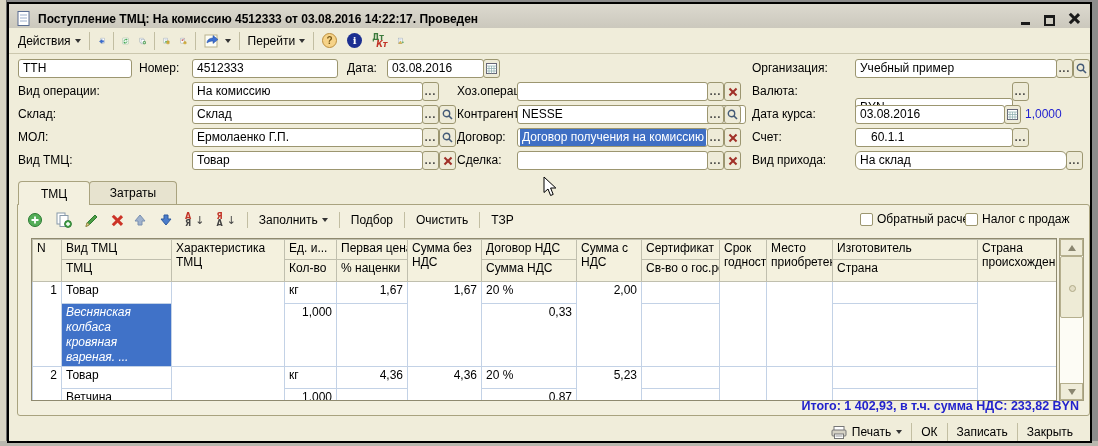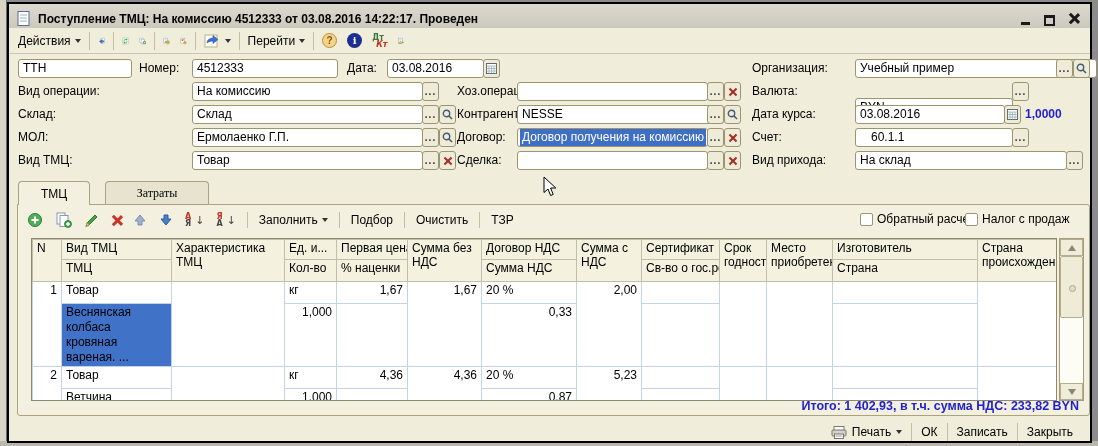--- a/index.html
+++ b/index.html
@@ -56,21 +56,21 @@
 
   
   .table-wrap { position:absolute; left:13px; top:33px; width:1026px; height:163px; overflow:hidden; border:1px solid #8f8a6f; background:#fff; }
   table { border-collapse:collapse; table-layout:fixed; width:1025px; }
   th,td { border:1px solid #c3d2e6; font-weight:normal; text-align:left; padding:1px 4px; overflow:hidden; white-space:nowrap; font-size:12px; }
   th { background:#f4f1de; border-color:#c0bfae; vertical-align:top; line-height:14px; }
   th.wrap { white-space:normal; }
   td { vertical-align:top; line-height:15px; }
   td.num { text-align:right; }
   td.name-cell { white-space:normal; line-height:15px; }
-  td.sel { background:#4072c8; color:#000000; }
+  td.sel { background:#4072c8; color:#ffffff;font-style:italic; }
   tr.hr1 { height:20px; } tr.hr2 { height:22px; }
   tr.r-main { height:22px; } tr.r-sub { height:32px; } tr.r-sub2 { height:30px; }
 
   
   .vscroll { position:absolute; left:1041px; top:33px; width:25px; height:163px; border:1px solid #a39d7d; background:#fdfcf5; }
   .sbtn-arrow { position:absolute; left:0; width:23px; height:17px; background:#efecd9; border:1px solid #b5af8e; display:flex; align-items:center; justify-content:center; }
   .tri-up { width:0; height:0; border-left:4px solid transparent; border-right:4px solid transparent; border-bottom:6px solid #8a8670; }
   .tri-down { width:0; height:0; border-left:4px solid transparent; border-right:4px solid transparent; border-top:6px solid #8a8670; }
   .thumb { position:absolute; left:0; top:17px; width:23px; height:62px; background:#eeebd6; border:1px solid #b5af8e; border-radius:2px; }
   .thumb::after { content:""; position:absolute; left:8px; top:28px; width:5px; height:5px; border-radius:50%; border:1px solid #b0aa88; background:#e2ddc4; }
@@ -214,21 +214,21 @@
     <span class="lbl" style="left:338px;top:55px;">Дата:</span>
     <div class="inp" style="left:378px;top:55px;width:97px;">03.08.2016</div>
     <div class="sbtn" style="left:474px;top:55px;">
         <svg width="11" height="11" viewBox="0 0 11 11">
           <rect x="0.5" y="0.5" width="10" height="10" fill="#fff" stroke="#667"></rect>
           <path d="M0.5 3 H10.5 M0.5 5.5 H10.5 M0.5 8 H10.5 M3 3 V10.5 M5.5 3 V10.5 M8 3 V10.5" stroke="#8aa" stroke-width="0.7"></path>
         </svg>
       </div>
 
     <span class="lbl" style="left:743px;top:55px;">Организация:</span>
-    <div class="inp" style="left:846px;top:55px;width:242px;">Учебный пример</div>
+    <div class="inp" style="left:846px;top:55px;width:202px;">Учебный пример</div>
     <div class="sbtn" style="left:1047px;top:55px;">
         <span class="dots">...</span>
       </div>
     <div class="sbtn" style="left:1064px;top:55px;">
         <svg width="11" height="11" viewBox="0 0 11 11">
           <circle cx="4.5" cy="4.5" r="3.2" fill="none" stroke="#445a77" stroke-width="1.4"></circle>
           <line x1="7" y1="7" x2="10" y2="10" stroke="#445a77" stroke-width="1.6"></line>
         </svg>
       </div>
 
@@ -259,40 +259,40 @@
         <span class="dots">...</span>
       </div>
     <div class="sbtn" style="left:430px;top:101px;">
         <svg width="11" height="11" viewBox="0 0 11 11">
           <circle cx="4.5" cy="4.5" r="3.2" fill="none" stroke="#445a77" stroke-width="1.4"></circle>
           <line x1="7" y1="7" x2="10" y2="10" stroke="#445a77" stroke-width="1.6"></line>
         </svg>
       </div>
 
     <span class="lbl" style="left:448px;top:101px;">Контрагенты:</span>
-    <div class="inp" style="left:508px;top:101px;width:207px;">NESSE</div>
+    <div class="inp" style="left:508px;top:101px;width:229px;">NESSE</div>
     <div class="sbtn" style="left:698px;top:101px;">
         <span class="dots">...</span>
       </div>
     <div class="sbtn" style="left:715px;top:101px;">
         <svg width="11" height="11" viewBox="0 0 11 11">
           <circle cx="4.5" cy="4.5" r="3.2" fill="none" stroke="#445a77" stroke-width="1.4"></circle>
           <line x1="7" y1="7" x2="10" y2="10" stroke="#445a77" stroke-width="1.6"></line>
         </svg>
       </div>
 
     <span class="lbl" style="left:743px;top:101px;">Дата курса:</span>
     <div class="inp" style="left:846px;top:101px;width:150px;">03.08.2016</div>
     <div class="sbtn" style="left:995px;top:101px;">
         <svg width="11" height="11" viewBox="0 0 11 11">
           <rect x="0.5" y="0.5" width="10" height="10" fill="#fff" stroke="#667"></rect>
           <path d="M0.5 3 H10.5 M0.5 5.5 H10.5 M0.5 8 H10.5 M3 3 V10.5 M5.5 3 V10.5 M8 3 V10.5" stroke="#8aa" stroke-width="0.7"></path>
         </svg>
       </div>
-    <span class="blue-val" style="left:1016px;top:101px;font-weight:bold;color:#1f1fd0;">1,0000</span>
+    <span class="blue-val" style="left:1016px;top:101px;font-weight:normal;color:#1f1fd0;">1,0000</span>
 
     <span class="lbl" style="left:9px;top:124px;">МОЛ:</span>
     <div class="inp" style="left:183px;top:124px;width:231px;">Ермолаенко Г.П.</div>
     <div class="sbtn" style="left:413px;top:124px;">
         <span class="dots">...</span>
       </div>
     <div class="sbtn" style="left:430px;top:124px;">
         <svg width="11" height="11" viewBox="0 0 11 11">
           <circle cx="4.5" cy="4.5" r="3.2" fill="none" stroke="#445a77" stroke-width="1.4"></circle>
           <line x1="7" y1="7" x2="10" y2="10" stroke="#445a77" stroke-width="1.6"></line>
@@ -326,28 +326,28 @@
     <span class="lbl" style="left:448px;top:147px;">Сделка:</span>
     <div class="inp" style="left:508px;top:147px;width:191px;"></div>
     <div class="sbtn" style="left:698px;top:147px;">
         <span class="dots">...</span>
       </div>
     <div class="sbtn" style="left:715px;top:147px;color:#a03028;">
         <span class="cross small"></span>
       </div>
 
     <span class="lbl" style="left:743px;top:147px;">Вид прихода:</span>
-    <div class="inp" style="left:846px;top:147px;width:212px;">На склад</div>
+    <div class="inp" style="left:846px;top:147px;width:212px;border-radius:6px;">На склад</div>
     <div class="sbtn" style="left:1057px;top:147px;">
         <span class="dots">...</span>
       </div>
   </div>
 
   <div class="tab active" style="left:9px;width:72px;">ТМЦ</div>
-  <div class="tab" style="left:96px;width:104px;font-family:Liberation Serif, serif;">Затраты</div>
+  <div class="tab" style="left:80px;width:88px;">Затраты</div>
 
   <div class="panel">
 
     <div class="grid-toolbar">
       <span class="gbtn">
           <svg width="16" height="16" viewBox="0 0 16 16">
             <circle cx="8" cy="8" r="6.5" fill="#54ae58" stroke="#2c7a32"></circle>
             <path d="M8 4.5 v7 M4.5 8 h7" stroke="#fff" stroke-width="1.8"></path>
           </svg>
         </span>

